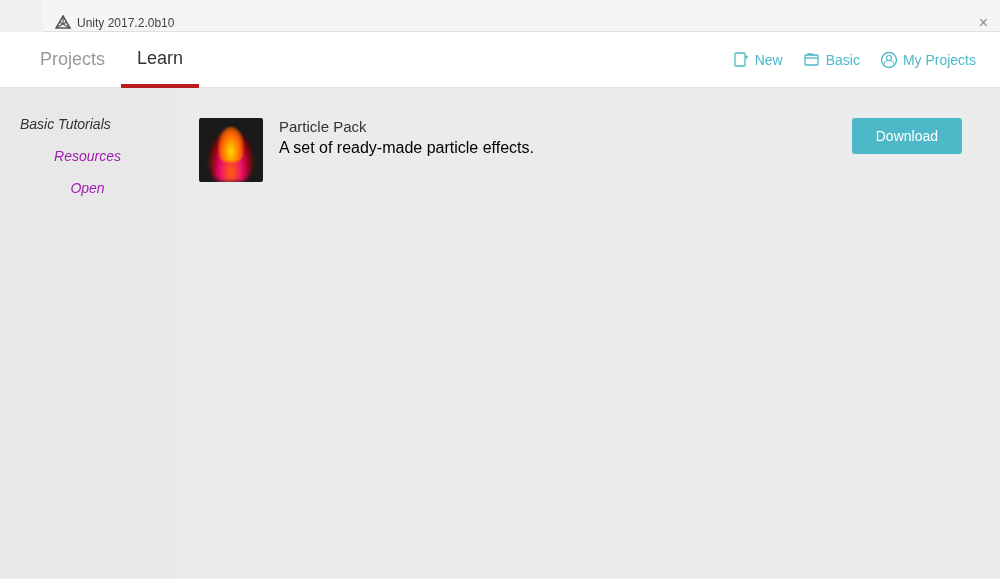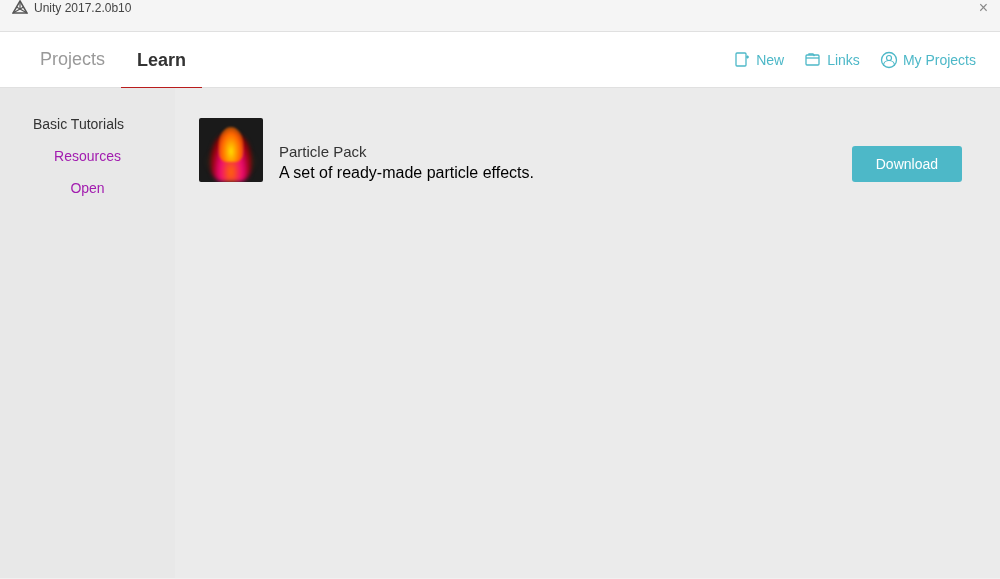--- a/index.html
+++ b/index.html
@@ -10,24 +10,25 @@
       height: 579px;
       overflow: hidden;
       position: relative;
     }
 
     
     .title-bar {
       background: #f5f5f5;
       height: 32px;
       display: flex;
-      align-items: flex-start;
+      align-items: flex-end;
       justify-content: space-between;
       padding: 0 12px;
       border-bottom: 1px solid #e0e0e0;
+      margin-left: 43px;
     }
     .title-bar-left {
       display: flex;
       align-items: center;
       gap: 6px;
     }
     .unity-logo {
       width: 16px;
       height: 16px;
     }
@@ -65,22 +66,22 @@
       height: 100%;
       display: flex;
       align-items: center;
       cursor: pointer;
       color: #999;
       border-bottom: 3px solid transparent;
       margin-bottom: -1px;
     }
     .tab.active {
       color: #333;
-      font-weight: 700;
-      border-bottom: 1px solid #b91c1c;
+      font-weight: 400;
+      border-bottom: 4px solid #b91c1c;
     }
     .tab.inactive {
       color: #999;
     }
 
     .header-actions {
       display: flex;
       align-items: flex-start;
       gap: 20px;
     }
@@ -101,24 +102,25 @@
     }
 
     
     .sidebar {
       width: 175px;
       background: #e8e8e8;
       padding: 20px 0;
       flex-shrink: 0;
     }
     .sidebar-item {
-      padding: 8px 33px;
+      padding: 8px 20px;
       font-size: 14px;
       cursor: pointer;
       color: #333;
+      font-style: italic;
     }
     .sidebar-item.active {
       color: #a21caf;
       text-align: center;
     }
     .sidebar-item.selected {
       color: #cc3300;
       font-weight: 500;
     }
 
@@ -127,21 +129,21 @@
       flex: 1;
       padding: 20px 24px;
       background: #ebebeb;
       overflow-y: auto;
     }
 
     
     .card {
       background: #ebebeb;
       display: flex;
-      align-items: flex-end;
+      align-items: flex-start;
       gap: 16px;
       padding: 10px 0;
     }
     .card-thumbnail {
       width: 64px;
       height: 64px;
       flex-shrink: 0;
       border-radius: 2px;
       overflow: hidden;
       position: relative;
@@ -250,21 +252,21 @@
       </svg>
       <span>New</span>
     </div>
 
     <div class="header-action">
       <svg class="icon-svg" viewBox="0 0 18 18" fill="none" xmlns="http://www.w3.org/2000/svg">
         <rect x="2" y="4" width="13" height="10" rx="1" stroke="#4db8c8" stroke-width="1.3" fill="none"></rect>
         <path d="M2 7h13" stroke="#4db8c8" stroke-width="1.3"></path>
         <path d="M5 4V3h4l1.5 2" stroke="#4db8c8" stroke-width="1.3" fill="none"></path>
       </svg>
-      <span>Links</span>
+      <span>Basic</span>
     </div>
 
     <div class="header-action">
       <svg class="icon-svg" viewBox="0 0 18 18" fill="none" xmlns="http://www.w3.org/2000/svg">
         <circle cx="9" cy="9" r="7.5" stroke="#4db8c8" stroke-width="1.3" fill="none"></circle>
         <circle cx="9" cy="7" r="2.5" stroke="#4db8c8" stroke-width="1.2" fill="none"></circle>
         <path d="M3.5 14.5c0-3 2.5-5 5.5-5s5.5 2 5.5 5" stroke="#4db8c8" stroke-width="1.2" fill="none"></path>
       </svg>
       <span>My Projects</span>
     </div>

